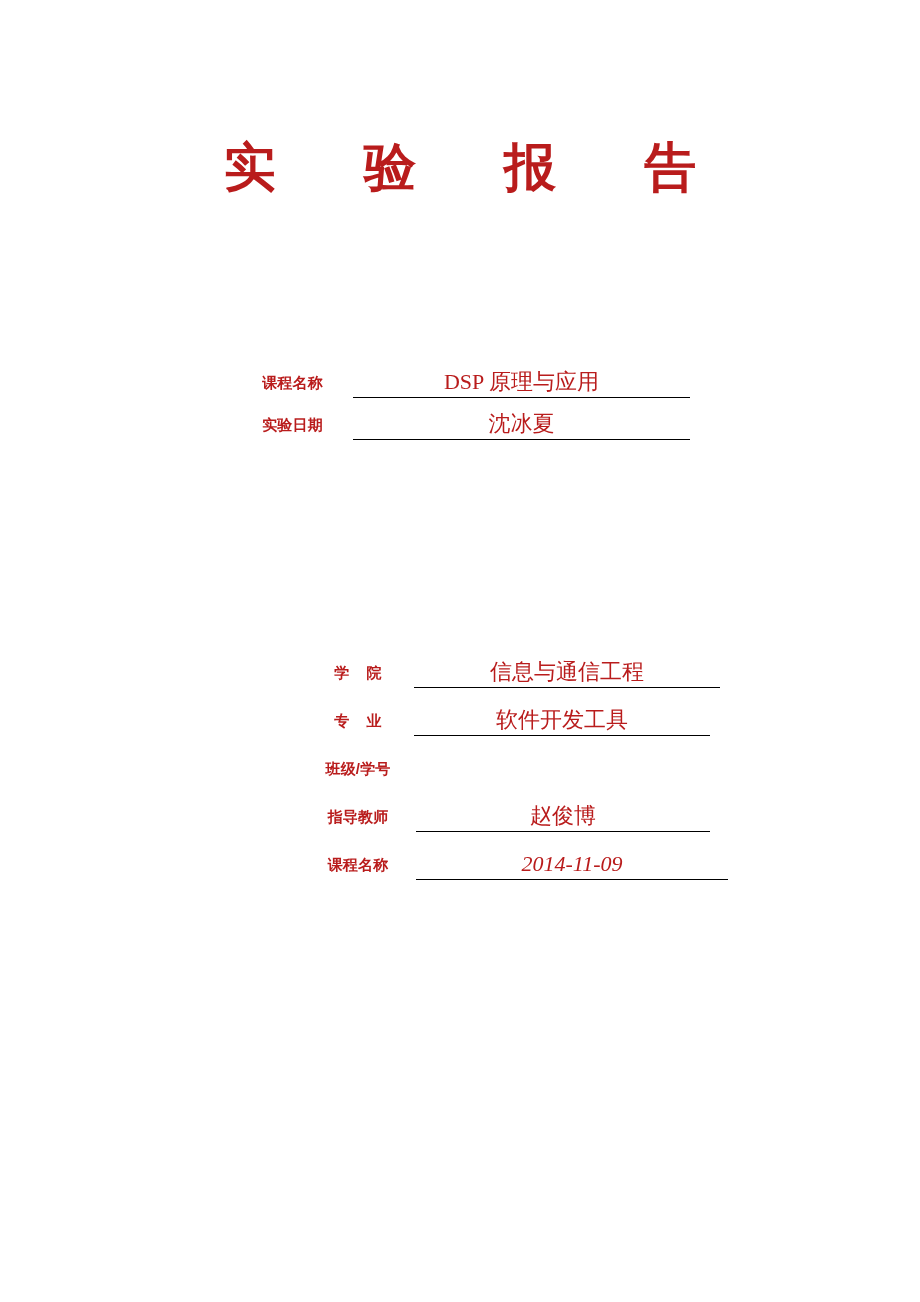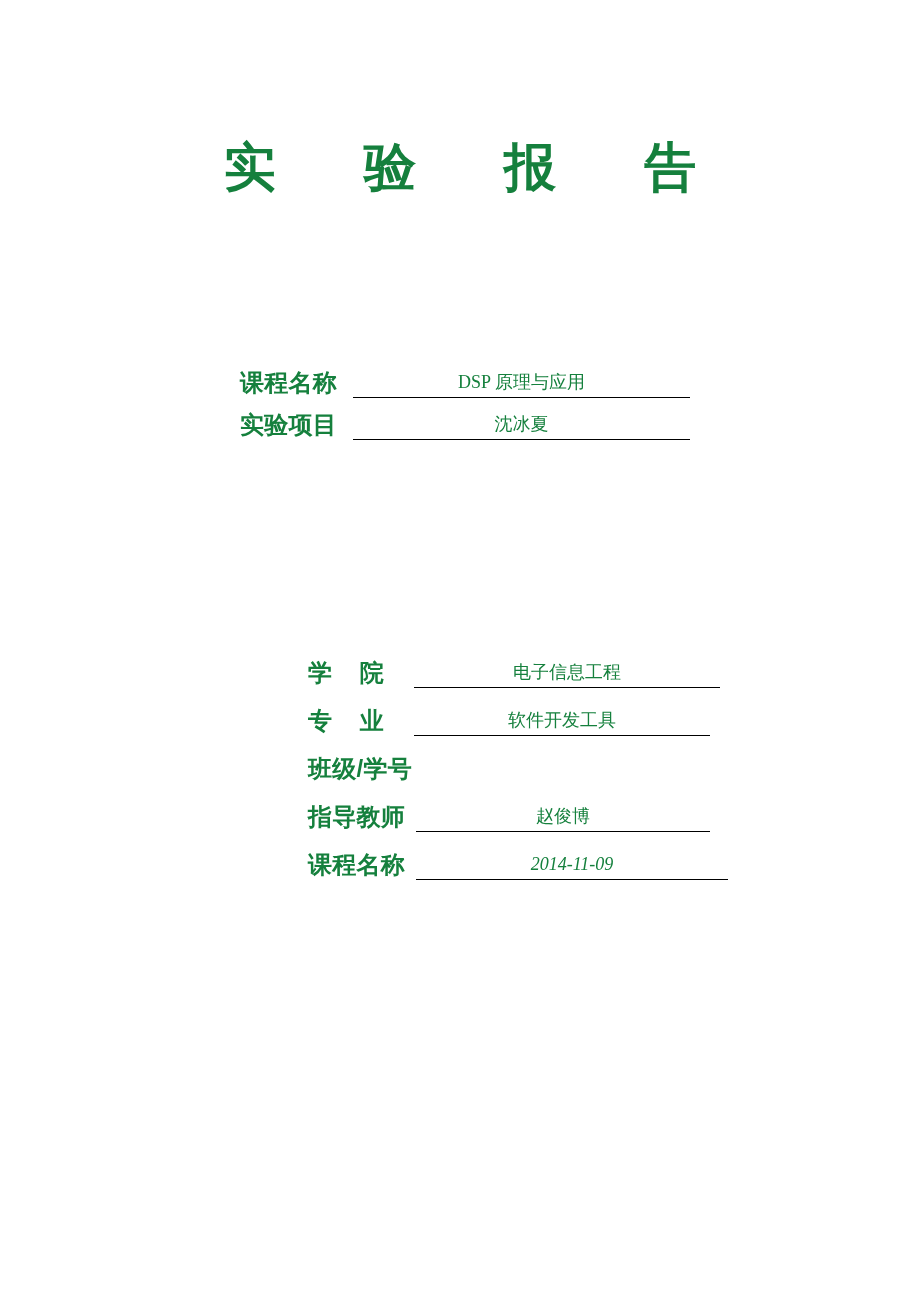--- a/index.html
+++ b/index.html
@@ -7,21 +7,21 @@
     padding: 0;
     background: #ffffff;
   }
   .page {
     position: relative;
     width: 920px;
     height: 1224px;
     background: #ffffff;
     overflow: hidden;
     font-family: "Liberation Serif", "DejaVu Serif", serif;
-    color: #15803d;
+    color: #b91c1c;
     border-radius: 8px;
   }
 
   
   .doc-title {
     position: absolute;
     left: 0;
     top: 137px;
     width: 920px;
     text-align: center;
@@ -44,37 +44,38 @@
   .field-row {
     display: flex;
     align-items: flex-end;
     height: 42px;
   }
   #block-student .field-row { height: 48px; }
 
   .field-label {
     font-family: "Liberation Sans", "DejaVu Sans", sans-serif;
     font-weight: bold;
-    font-size: 24px;
+    font-size: 15px;
     line-height: 30px;
     white-space: pre;
     flex: 0 0 auto;
     letter-spacing: 0.01em;
+    text-align: center;
   }
   #block-course .field-label { width: 105px; }
   #block-student .field-label { width: 100px; }
 
   .field-value {
     flex: 1 1 auto;
     position: relative;
     border-bottom: 1.6px solid #000000;
     height: 31px;
     box-sizing: border-box;
     text-align: center;
-    font-size: 18px;
+    font-size: 22px;
     line-height: 30px;
     white-space: pre;
     overflow: visible;
   }
   .field-value.dense { padding: 0 2px; }
 
   
   #row-course .field-value { margin-left: 8px; }
   #row-project .field-value { margin-left: 2px; }
   #row-teacher .field-value { margin-left: 8px; }
@@ -95,31 +96,31 @@
 
   <div class="field-block" id="block-course">
 
     <div class="field-row" id="row-course">
       <span class="field-label">课程名称</span>
       <span class="field-value">DSP 原理与应用</span>
     </div>
 
 
     <div class="field-row" id="row-teacher">
-      <span class="field-label">实验项目</span>
+      <span class="field-label">实验日期</span>
       <span class="field-value">沈冰夏</span>
     </div>
 
   </div>
 
   <div class="field-block" id="block-student">
 
     <div class="field-row" id="row-college">
       <span class="field-label">学    院</span>
-      <span class="field-value">电子信息工程</span>
+      <span class="field-value">信息与通信工程</span>
     </div>
 
     <div class="field-row" id="row-major">
       <span class="field-label">专    业</span>
       <span class="field-value">软件开发工具</span>
     </div>
 
     <div class="field-row" id="row-class">
       <span class="field-label">班级/学号</span>
     </div>

